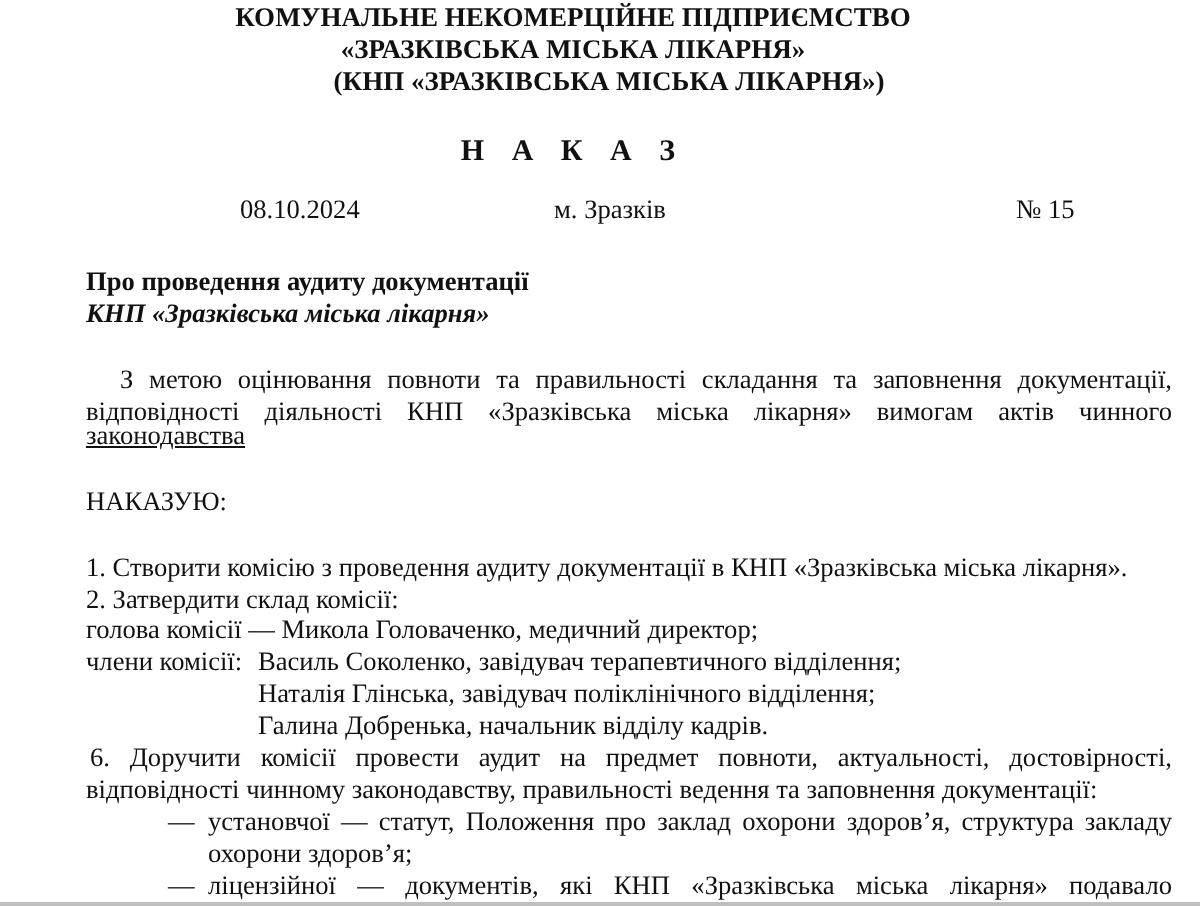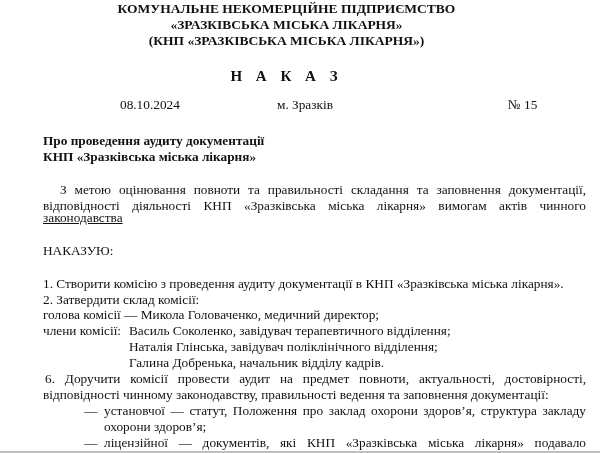--- a/index.html
+++ b/index.html
@@ -51,30 +51,30 @@
       line-height: 16px;
     }
   </style>
 </head>
 <body>
 
 <div class="page">
 
   <div class="abs center org" style="top:1px;">КОМУНАЛЬНЕ НЕКОМЕРЦІЙНЕ ПІДПРИЄМСТВО</div>
   <div class="abs center org" style="top:17px;">«ЗРАЗКІВСЬКА МІСЬКА ЛІКАРНЯ»</div>
-  <div class="abs center org" style="top:33px;">(КНП «ЗРАЗКІВСЬКА МІСЬКА ЛІКАРНЯ»)</div>
+  <div class="abs center org" style="top:33px;padding-left:18px;">(КНП «ЗРАЗКІВСЬКА МІСЬКА ЛІКАРНЯ»)</div>
 
   <div class="abs center title" style="top:68px;">Н А К А З</div>
 
   <div class="abs" style="top:97px; left:120px;">08.10.2024</div>
   <div class="abs" style="top:97px; left:277px;">м. Зразків</div>
   <div class="abs" style="top:97px; left:508px;">№ 15</div>
 
   <div class="abs bold" style="top:133px; left:43px;">Про проведення аудиту документації</div>
-  <div class="abs bold" style="top:149px; left:43px;">КНП «Зразківська міська лікарня»</div>
+  <div class="abs bold" style="top:149px; left:43px;font-style:italic;">КНП «Зразківська міська лікарня»</div>
 
   <div class="justify-line" style="top:198px;">відповідності діяльності КНП «Зразківська міська лікарня» вимогам актів чинного</div>
   <div class="justify-line" style="top:182px; left:60px; width:526px;">З метою оцінювання повноти та правильності складання та заповнення документації,</div>
   <div class="abs" style="top:210px; left:43px;text-decoration:underline;">законодавства</div>
 
   <div class="abs" style="top:243px; left:43px;">НАКАЗУЮ:</div>
 
   <div class="abs" style="top:276px; left:43px;">1. Створити комісію з проведення аудиту документації в КНП «Зразківська міська лікарня».</div>
   <div class="abs" style="top:292px; left:43px;">2. Затвердити склад комісії:</div>
   <div class="abs" style="top:307px; left:43px;">голова комісії — Микола Головаченко, медичний директор;</div>

